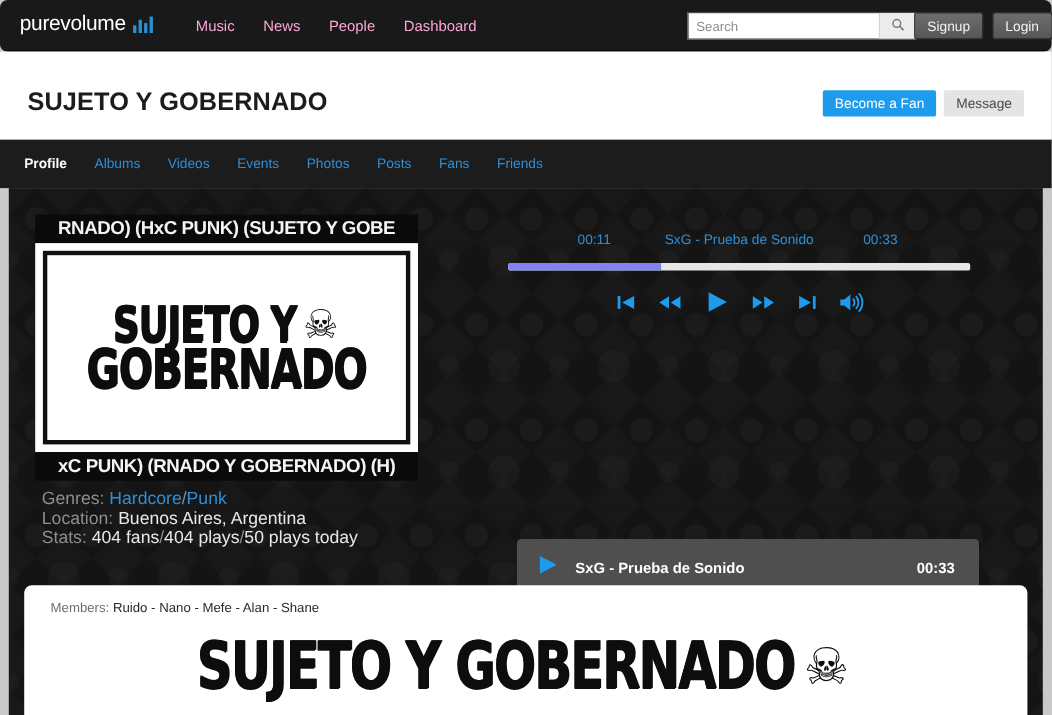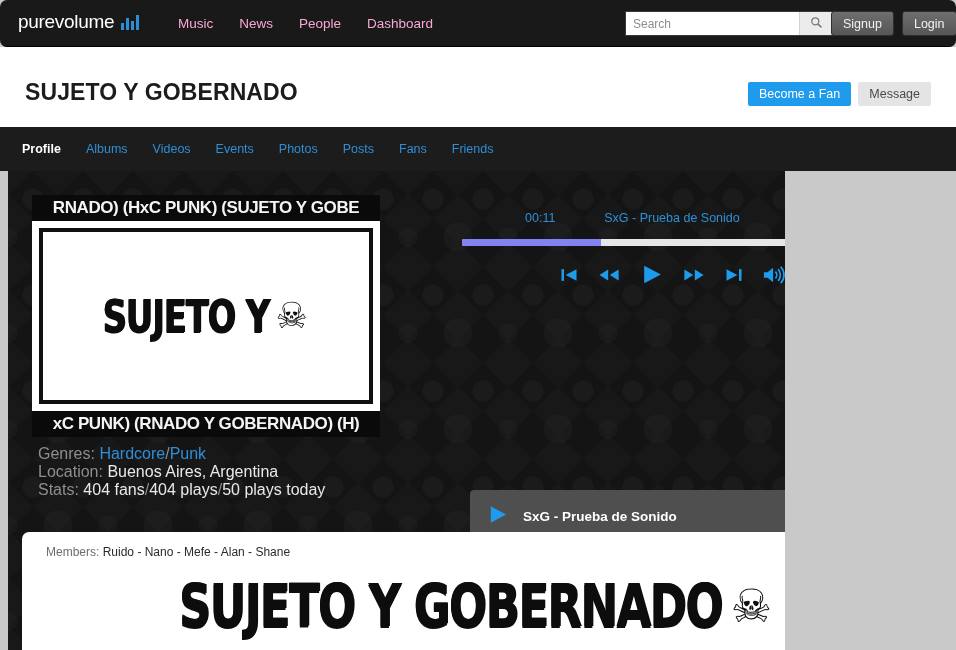--- a/index.html
+++ b/index.html
@@ -154,21 +154,21 @@
   }
   .tabsbar a.active {
     color: #ffffff;
     font-weight: bold;
   }
 
   
   .stage {
     position: absolute;
     left: 8px; top: 171px;
-    width: 777px; height: 479px;
+    width: 940px; height: 479px;
     background-color: #141414;
     background-image:
       radial-gradient(circle at 25px 28px, rgba(255,255,255,0.030) 0 10px, transparent 11px),
       radial-gradient(circle at 75px 28px, rgba(255,255,255,0.030) 0 10px, transparent 11px),
       radial-gradient(circle at 50px 66px, rgba(255,255,255,0.024) 0 14px, transparent 15px),
       radial-gradient(circle at 0px 66px,  rgba(255,255,255,0.018) 0 9px, transparent 10px),
       radial-gradient(circle at 100px 66px,rgba(255,255,255,0.018) 0 9px, transparent 10px),
       linear-gradient(45deg, rgba(255,255,255,0.016) 25%, transparent 25%, transparent 75%, rgba(255,255,255,0.016) 75%),
       linear-gradient(-45deg, rgba(255,255,255,0.016) 25%, transparent 25%, transparent 75%, rgba(255,255,255,0.016) 75%);
     background-size: 100px 96px, 100px 96px, 100px 96px, 100px 96px, 100px 96px, 50px 48px, 50px 48px;
@@ -388,20 +388,23 @@
 <div class="stage">
 
   <div class="avatar-box">
     <div class="av-band top">RNADO) (HxC PUNK) (SUJETO Y GOBE</div>
     <div class="av-core">
       <div class="av-frame">
         <div class="av-line av-line1">
           <span class="grunge">SUJETO Y</span>
           <span class="skull">☠</span>
         </div>
+        <div class="av-line av-line2">
+          <span class="grunge">GOBERNADO</span>
+        </div>
       </div>
     </div>
     <div class="av-band">xC PUNK) (RNADO Y GOBERNADO) (H)</div>
   </div>
 
   <div class="meta">
     <div>
       <span class="k">Genres:</span>
       <a href="#">Hardcore</a><span class="sep">/</span><a href="#">Punk</a>
     </div>

